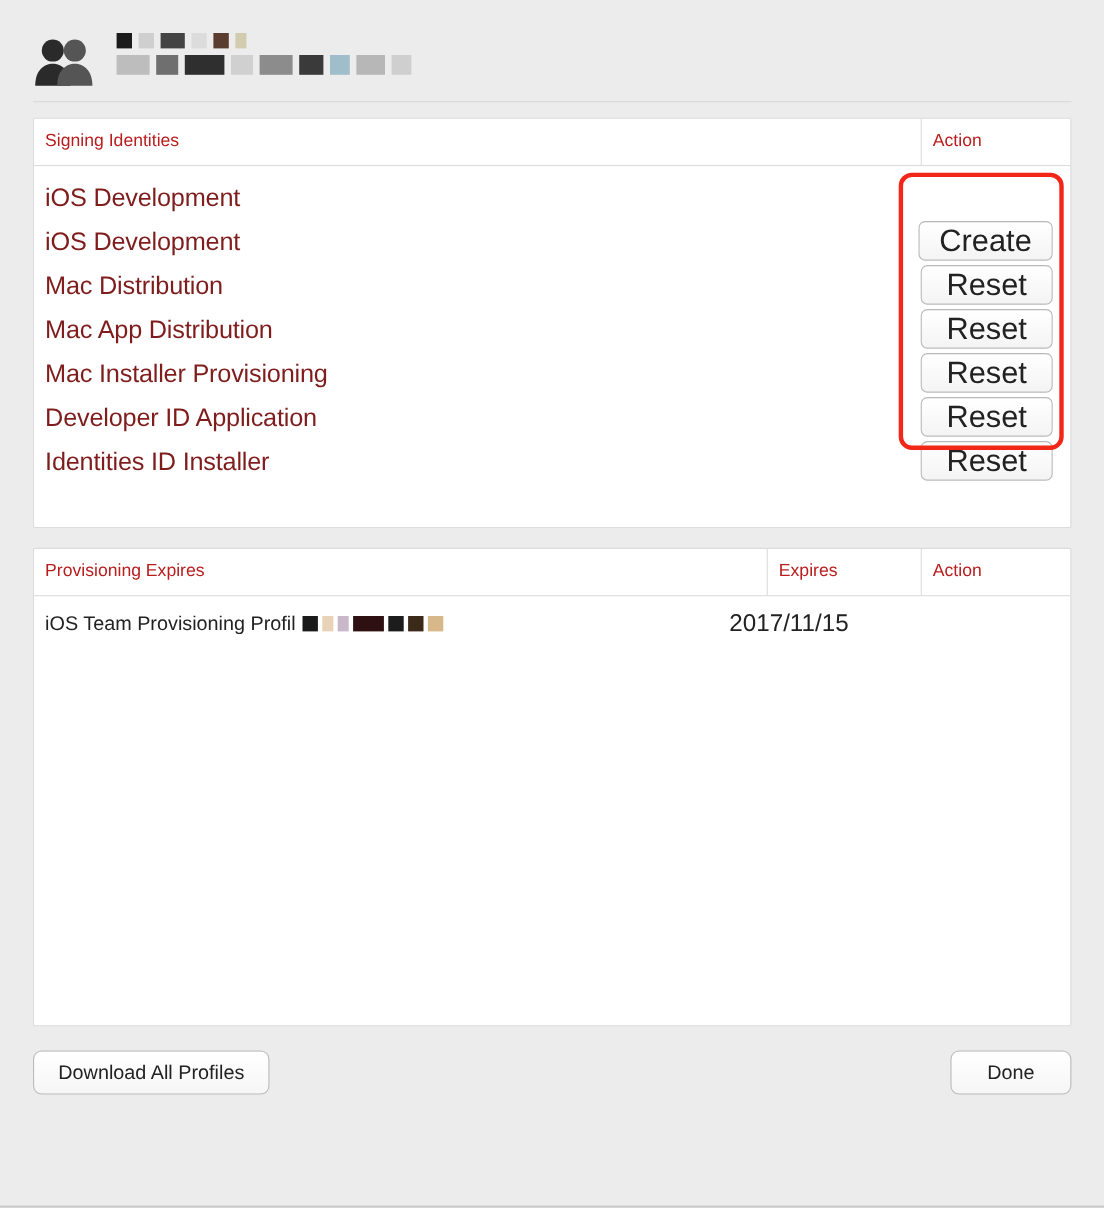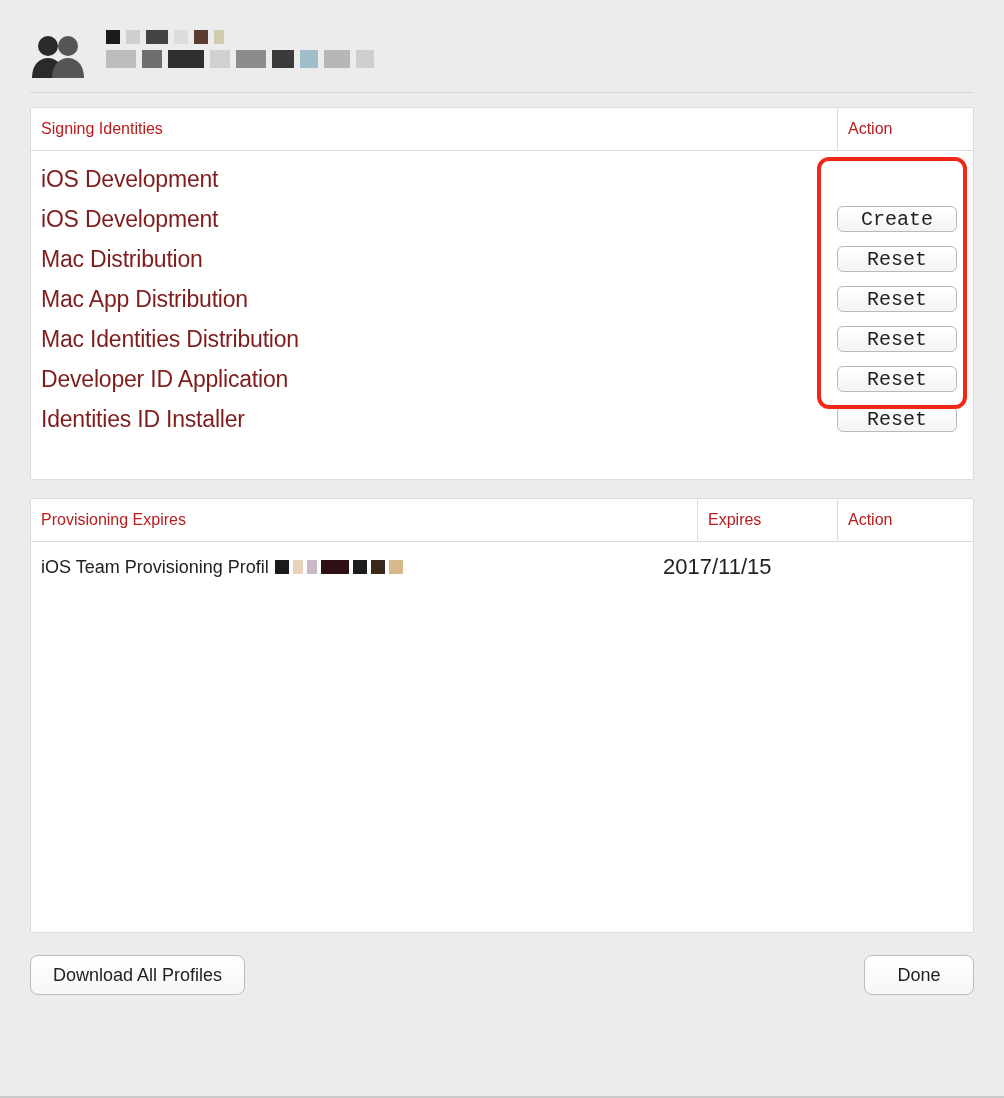--- a/index.html
+++ b/index.html
@@ -58,29 +58,28 @@
   .si-row {
     display: flex;
     align-items: center;
     height: 40px;
   }
   .si-name { flex: 1 1 auto; font-size: 23px; color: #7f1d1d; letter-spacing: -0.2px; }
   .si-actcell { flex: 0 0 160px; display: flex; justify-content: flex-end; padding-right: 6px; }
 
   .mac-btn {
     display: inline-flex; align-items: center; justify-content: center;
-    min-width: 120px; height: 26px;
+    min-width: 120px; height: 36px;
     padding: 0 18px;
     background: linear-gradient(#ffffff, #f4f4f4);
     border: 1px solid #b9b9b9;
     border-radius: 6px;
-    font-size: 20px;
+    font-size: 28px;
     color: #222;
     cursor: default;
-    font-family: Liberation Mono, monospace;
   }
 
   .highlight-box {
     position: absolute;
     right: 6px;
     top: 6px;
     width: 150px;
     height: 252px;
     border: 4px solid #f22718;
     border-radius: 12px;
@@ -177,21 +176,21 @@
             <button class="mac-btn">Reset</button>
           </div>
       </div>
       <div class="si-row">
         <div class="si-name">Mac App Distribution</div>
         <div class="si-actcell">
             <button class="mac-btn">Reset</button>
           </div>
       </div>
       <div class="si-row">
-        <div class="si-name">Mac Identities Distribution</div>
+        <div class="si-name">Mac Installer Provisioning</div>
         <div class="si-actcell">
             <button class="mac-btn">Reset</button>
           </div>
       </div>
       <div class="si-row">
         <div class="si-name">Developer ID Application</div>
         <div class="si-actcell">
             <button class="mac-btn">Reset</button>
           </div>
       </div>

